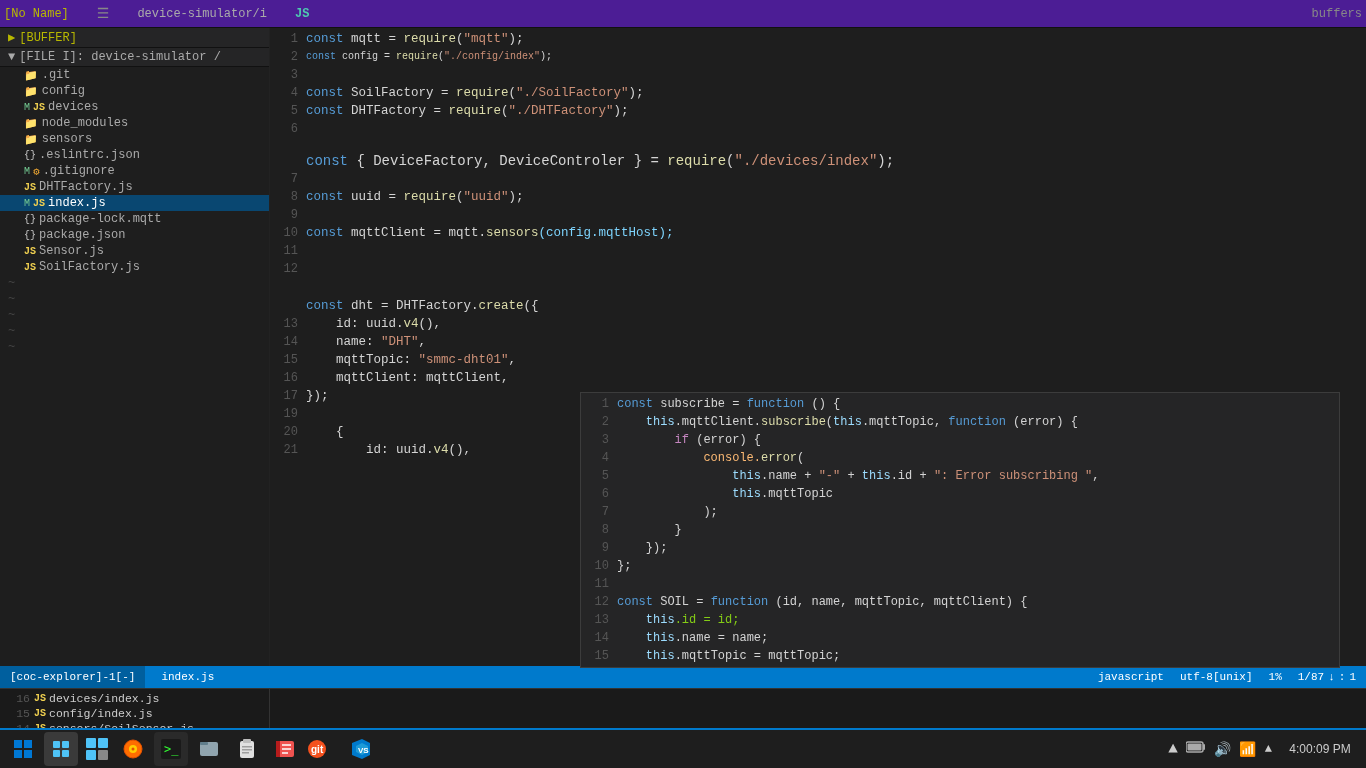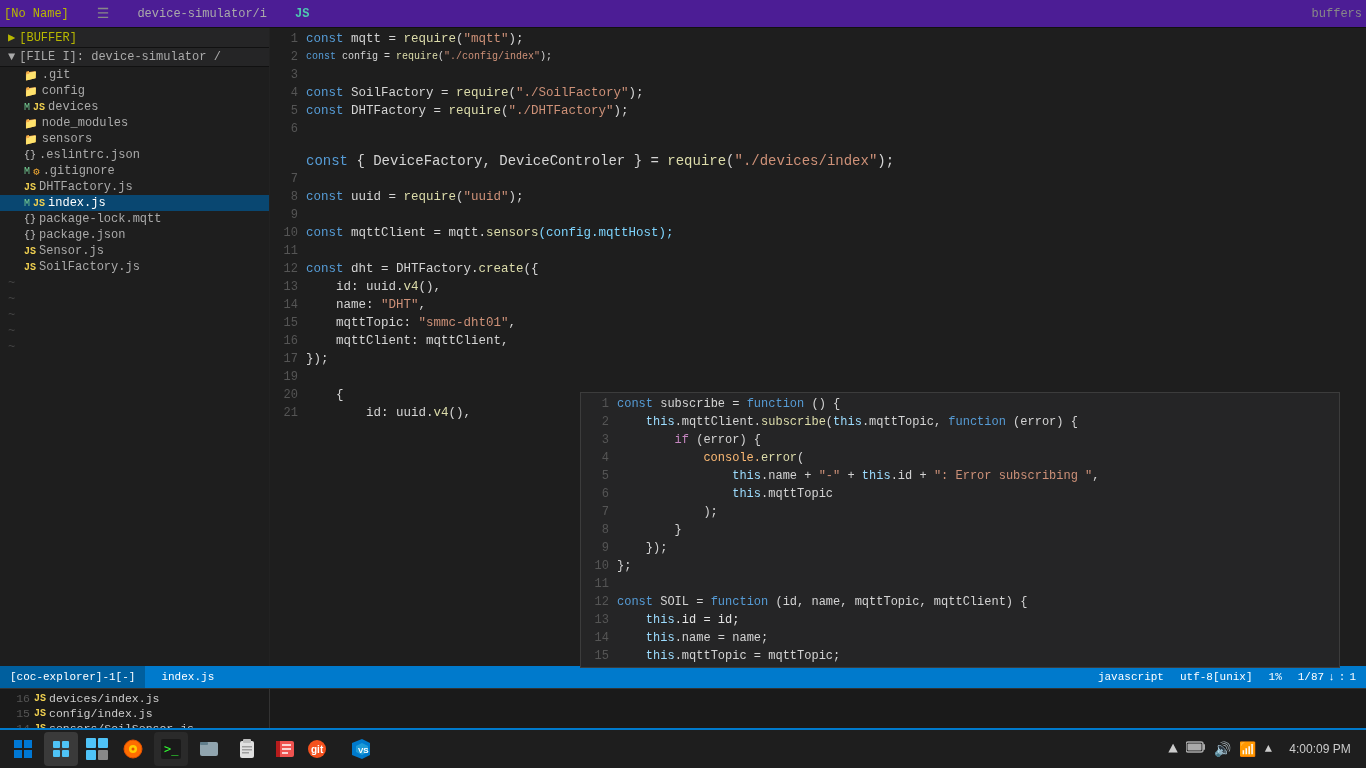--- a/index.html
+++ b/index.html
@@ -220,21 +220,21 @@
         <div class="code-line" style="display:flex;min-height:18px;line-height:18px;">
           <span class="line-num" style="width:36px;text-align:right;padding-right:8px;color:#555;font-size:12px;">10</span>
           <span style="font-size:12.5px;white-space:pre;"><span style="color:#569cd6;">const</span><span style="color:#d4d4d4;"> mqttClient = mqtt.</span><span style="color:#dcdcaa;">sensors</span><span style="color:#7dd3fc;">(config.mqttHost);</span></span>
         </div>
         <div class="code-line" style="display:flex;min-height:18px;line-height:18px;">
           <span class="line-num" style="width:36px;text-align:right;padding-right:8px;color:#555;font-size:12px;">11</span>
           <span style="font-size:12.5px;white-space:pre;"> </span>
         </div>
         <div class="code-line" style="display:flex;min-height:18px;line-height:18px;">
           <span class="line-num" style="width:36px;text-align:right;padding-right:8px;color:#555;font-size:12px;">12</span>
-          <span style="font-size:12.5px;white-space:pre;"><span style="color:#569cd6;">const</span><span style="color:#d4d4d4;"> dht = DHTFactory.</span><span style="color:#dcdcaa;">create</span><span style="color:#d4d4d4;">({</span></span>
+          <span style="font-size:12.5px;white-space:pre;margin-top:37px;"><span style="color:#569cd6;">const</span><span style="color:#d4d4d4;"> dht = DHTFactory.</span><span style="color:#dcdcaa;">create</span><span style="color:#d4d4d4;">({</span></span>
         </div>
         <div class="code-line" style="display:flex;min-height:18px;line-height:18px;">
           <span class="line-num" style="width:36px;text-align:right;padding-right:8px;color:#555;font-size:12px;">13</span>
           <span style="font-size:12.5px;white-space:pre;"><span style="color:#d4d4d4;">    id: uuid.</span><span style="color:#dcdcaa;">v4</span><span style="color:#d4d4d4;">(),</span></span>
         </div>
         <div class="code-line" style="display:flex;min-height:18px;line-height:18px;">
           <span class="line-num" style="width:36px;text-align:right;padding-right:8px;color:#555;font-size:12px;">14</span>
           <span style="font-size:12.5px;white-space:pre;"><span style="color:#d4d4d4;">    name: </span><span style="color:#ce9178;">"DHT"</span><span style="color:#d4d4d4;">,</span></span>
         </div>
         <div class="code-line" style="display:flex;min-height:18px;line-height:18px;">
@@ -382,21 +382,21 @@
         <span style="font-size:12px;white-space:pre;"> </span>
       </div>
 
       <div style="display:flex;min-height:18px;line-height:18px;">
         <span style="width:36px;text-align:right;padding-right:8px;color:#555;font-size:12px;">12</span>
         <span style="font-size:12px;white-space:pre;"><span style="color:#569cd6;">const</span><span style="color:#d4d4d4;"> SOIL = </span><span style="color:#569cd6;">function</span><span style="color:#d4d4d4;"> (id, name, mqttTopic, mqttClient) {</span></span>
       </div>
 
       <div style="display:flex;min-height:18px;line-height:18px;">
         <span style="width:36px;text-align:right;padding-right:8px;color:#555;font-size:12px;">13</span>
-        <span style="font-size:12px;white-space:pre;"><span style="color:#d4d4d4;">    </span><span style="color:#9cdcfe;">this</span><span style="color:#e5e5e5;">.id = id;</span></span>
+        <span style="font-size:12px;white-space:pre;"><span style="color:#d4d4d4;">    </span><span style="color:#9cdcfe;">this</span><span style="color:#84cc16;">.id = id;</span></span>
       </div>
 
       <div style="display:flex;min-height:18px;line-height:18px;">
         <span style="width:36px;text-align:right;padding-right:8px;color:#555;font-size:12px;">14</span>
         <span style="font-size:12px;white-space:pre;"><span style="color:#d4d4d4;">    </span><span style="color:#9cdcfe;">this</span><span style="color:#d4d4d4;">.name = name;</span></span>
       </div>
 
       <div style="display:flex;min-height:18px;line-height:18px;">
         <span style="width:36px;text-align:right;padding-right:8px;color:#555;font-size:12px;">15</span>
         <span style="font-size:12px;white-space:pre;"><span style="color:#d4d4d4;">    </span><span style="color:#9cdcfe;">this</span><span style="color:#d4d4d4;">.mqttTopic = mqttTopic;</span></span>

